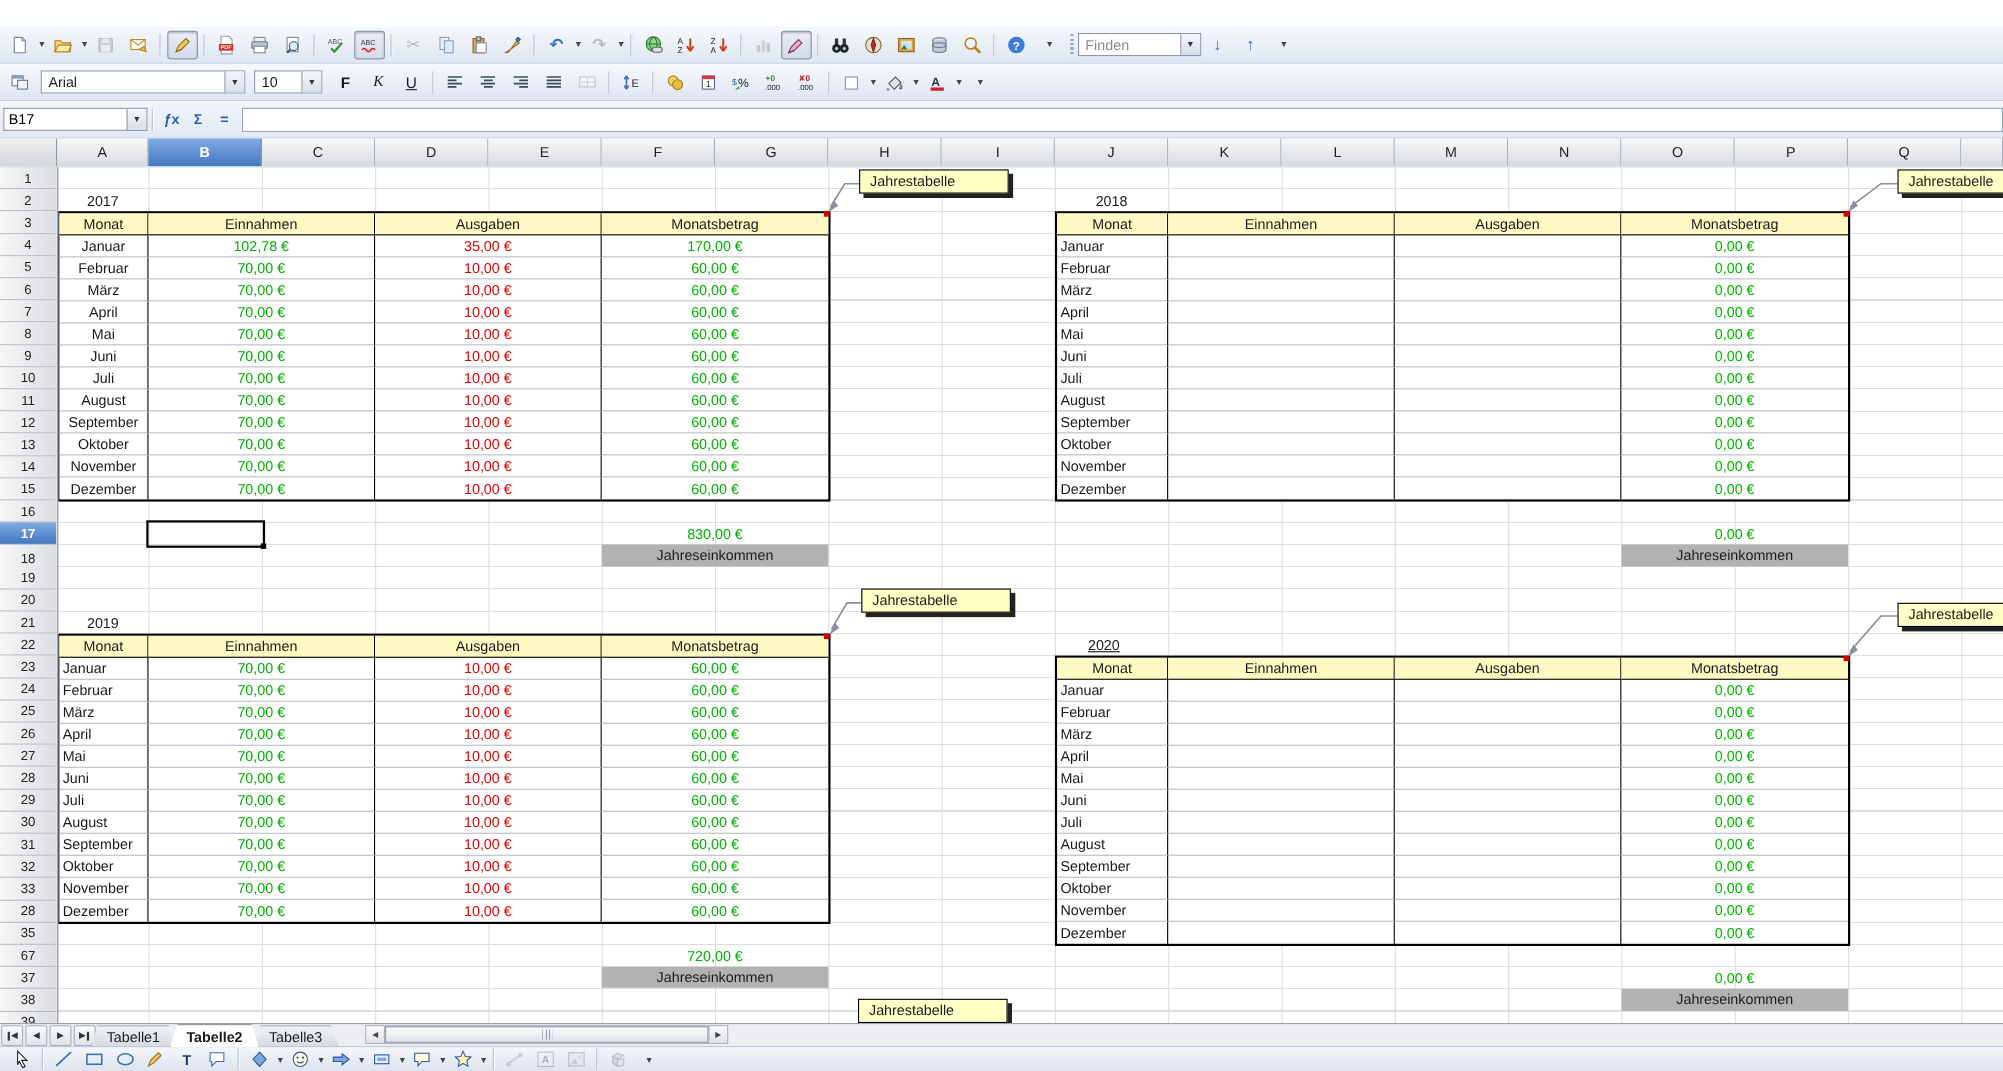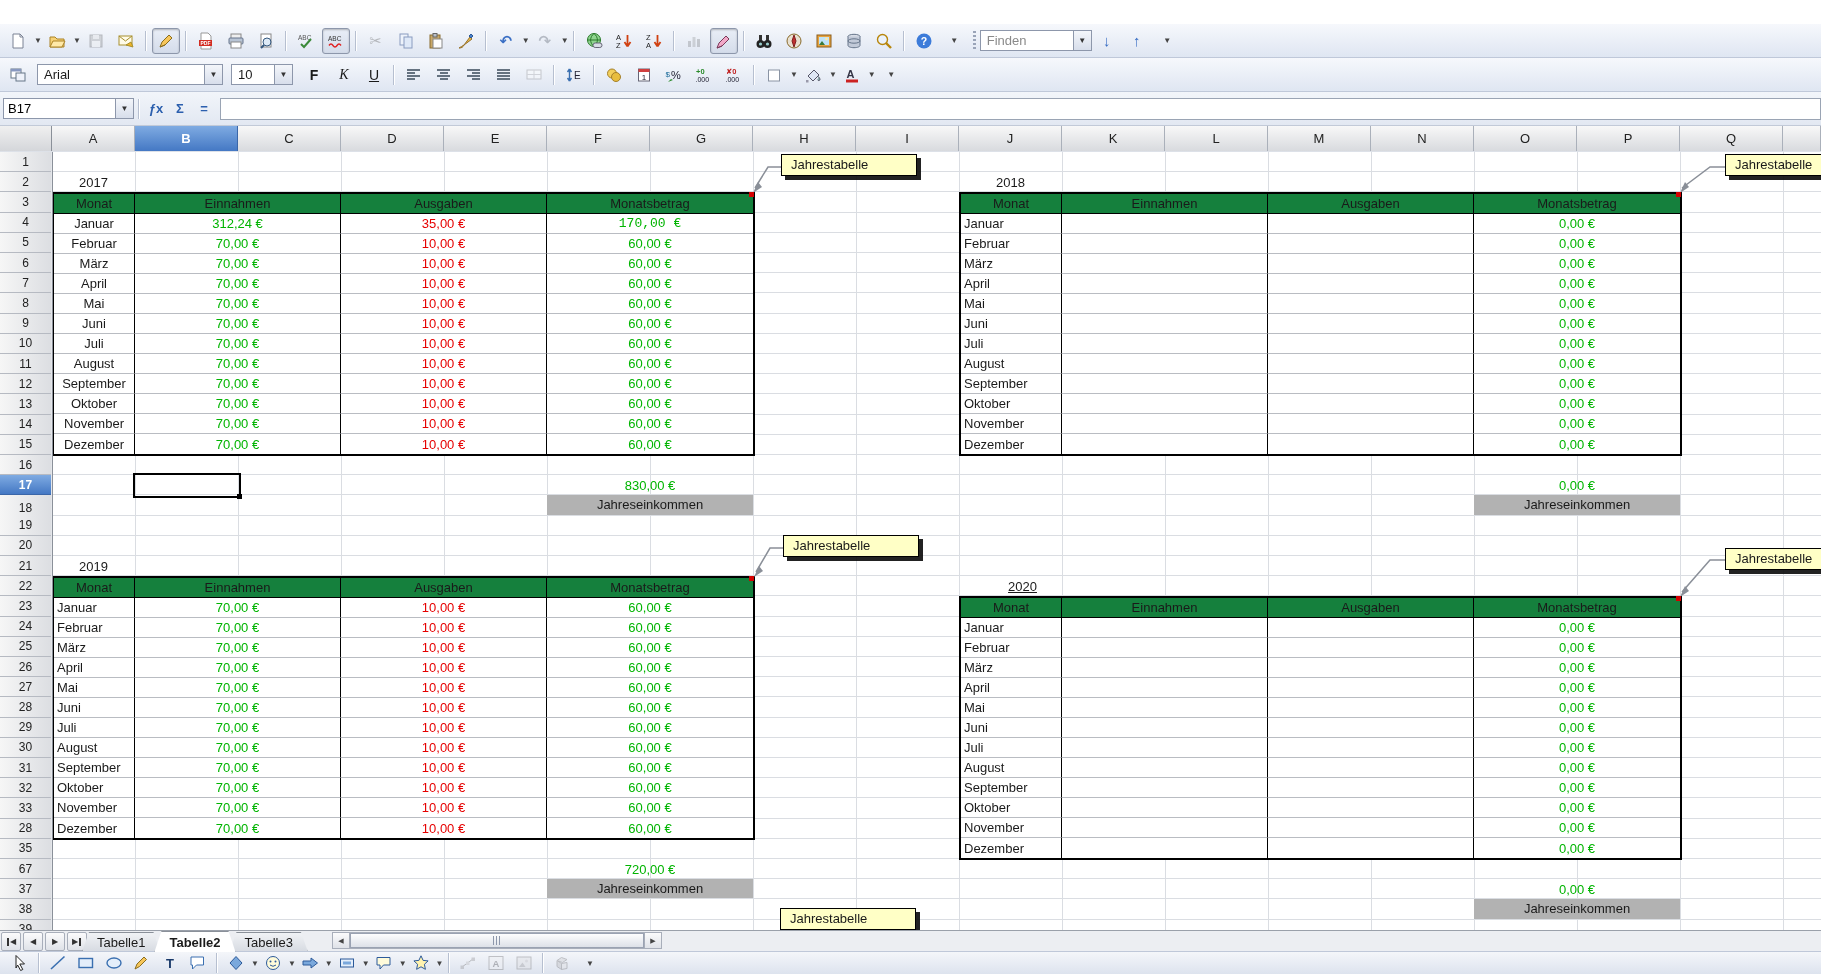--- a/index.html
+++ b/index.html
@@ -49,21 +49,21 @@
   #corner{position:absolute;left:0;top:0;width:52px;height:25px;background:linear-gradient(#f0f0f0,#d4d6da);
           border-right:1px solid #8a9099;box-sizing:border-box;}
   
   #grid{position:absolute;left:52px;top:152px;width:1769px;height:778px;background:#fff;overflow:hidden;
         background-image:repeating-linear-gradient(to bottom,transparent 0,transparent 19.2px,#dadde2 19.2px,#dadde2 20.2px);}
   .vline{position:absolute;top:0;bottom:0;width:1px;background:#dadde2;}
   .sheet-table{position:absolute;display:grid;box-sizing:border-box;border:2px solid #000;background:#fff;}
   .sheet-table .c{box-sizing:border-box;display:flex;align-items:center;overflow:hidden;white-space:nowrap;}
   .sheet-table .c.vr{border-right:1px solid #000;}
   .sheet-table .c.hb{border-bottom:1px solid #b9bcc2;}
-  .sheet-table .th{background:#15803d;border-bottom:1px solid #000;justify-content:center;}
+  .sheet-table .th{background:#fef9c3;border-bottom:1px solid #000;justify-content:center;}
   .sheet-table .mon-c{justify-content:center;}
   .sheet-table .mon-l{justify-content:flex-start;padding-left:3px;}
   .sheet-table .val{justify-content:center;}
   .cellblock{position:absolute;display:flex;align-items:center;justify-content:center;box-sizing:border-box;white-space:nowrap;}
   .comment{position:absolute;background:#ffffc6;border:1px solid #000;box-shadow:4px 4px 0 rgba(10,10,10,.9);
            padding:2px 9px 3px 9px;white-space:nowrap;z-index:6;}
   #overlay{position:absolute;left:0;top:0;width:1769px;height:778px;pointer-events:none;z-index:5;}
   #cursor{position:absolute;border:2px solid #000;z-index:4;}
   #cursor i{position:absolute;right:-3px;bottom:-3px;width:5px;height:5px;background:#000;}
   
@@ -575,23 +575,23 @@
       <div class="vline" style="left: 1422px;"></div>
       <div class="vline" style="left: 1525px;"></div>
       <div class="vline" style="left: 1628px;"></div>
       <div class="vline" style="left: 1731px;"></div>
       <div class="sheet-table" style="left: 0px; top: 40px; width: 703px; height: 264px; grid-template-columns: 81px 206px 206px 206px; grid-auto-rows: 20px;">
         <div class="c th vr">Monat</div>
         <div class="c th vr">Einnahmen</div>
         <div class="c th vr">Ausgaben</div>
         <div class="c th">Monatsbetrag</div>
         <div class="c vr mon-c hb">Januar</div>
-        <div class="c val vr hb" style="color: rgb(0, 180, 0);">312,24 €</div>
+        <div class="c val vr hb" style="color: rgb(0, 180, 0);">102,78 €</div>
         <div class="c val vr hb" style="color: rgb(230, 0, 0);">35,00 €</div>
-        <div class="c val hb" style="color: rgb(0, 180, 0); font-family: Liberation Mono, monospace;">170,00 €</div>
+        <div class="c val hb" style="color: rgb(0, 180, 0);">170,00 €</div>
         <div class="c vr mon-c hb">Februar</div>
         <div class="c val vr hb" style="color: rgb(0, 180, 0);">70,00 €</div>
         <div class="c val vr hb" style="color: rgb(230, 0, 0);">10,00 €</div>
         <div class="c val hb" style="color: rgb(0, 180, 0);">60,00 €</div>
         <div class="c vr mon-c hb">März</div>
         <div class="c val vr hb" style="color: rgb(0, 180, 0);">70,00 €</div>
         <div class="c val vr hb" style="color: rgb(230, 0, 0);">10,00 €</div>
         <div class="c val hb" style="color: rgb(0, 180, 0);">60,00 €</div>
         <div class="c vr mon-c hb">April</div>
         <div class="c val vr hb" style="color: rgb(0, 180, 0);">70,00 €</div>
@@ -794,21 +794,21 @@
         <div class="c val hb" style="color: rgb(0, 180, 0);">0,00 €</div>
         <div class="c vr mon-l hb">November</div>
         <div class="c val vr hb" style="color: rgb(0, 180, 0);"></div>
         <div class="c val vr hb" style="color: rgb(230, 0, 0);"></div>
         <div class="c val hb" style="color: rgb(0, 180, 0);">0,00 €</div>
         <div class="c vr mon-l">Dezember</div>
         <div class="c val vr" style="color: rgb(0, 180, 0);"></div>
         <div class="c val vr" style="color: rgb(230, 0, 0);"></div>
         <div class="c val" style="color: rgb(0, 180, 0);">0,00 €</div>
       </div>
-      <div class="cellblock" style="left: 919px; top: 424.2px; width: 103px; height: 20.2px; text-decoration: underline;">2020</div>
+      <div class="cellblock" style="left: 900px; top: 424.2px; width: 103px; height: 20.2px; text-decoration: underline;">2020</div>
       <div class="cellblock" style="left: 1422px; top: 727.2px; width: 206px; height: 20.2px; color: rgb(0, 180, 0);">0,00 €</div>
       <div class="cellblock" style="left: 1422px; top: 747.4px; width: 206px; height: 19.2px; background: rgb(178, 178, 178);">Jahreseinkommen</div>
       <div class="comment" style="left: 729px; top: 2px; min-width: 116px;">Jahrestabelle</div>
       <div class="comment" style="left: 1673px; top: 2px; min-width: 150px;">Jahrestabelle</div>
       <div class="comment" style="left: 731px; top: 383px; min-width: 116px;">Jahrestabelle</div>
       <div class="comment" style="left: 1673px; top: 396px; min-width: 150px;">Jahrestabelle</div>
       <div class="comment" style="left: 728px; top: 756px; min-width: 116px;">Jahrestabelle</div>
       <div id="cursor" style="left: 81px; top: 321.2px; width: 104px; height: 21.2px;">
         <i></i>
       </div>

